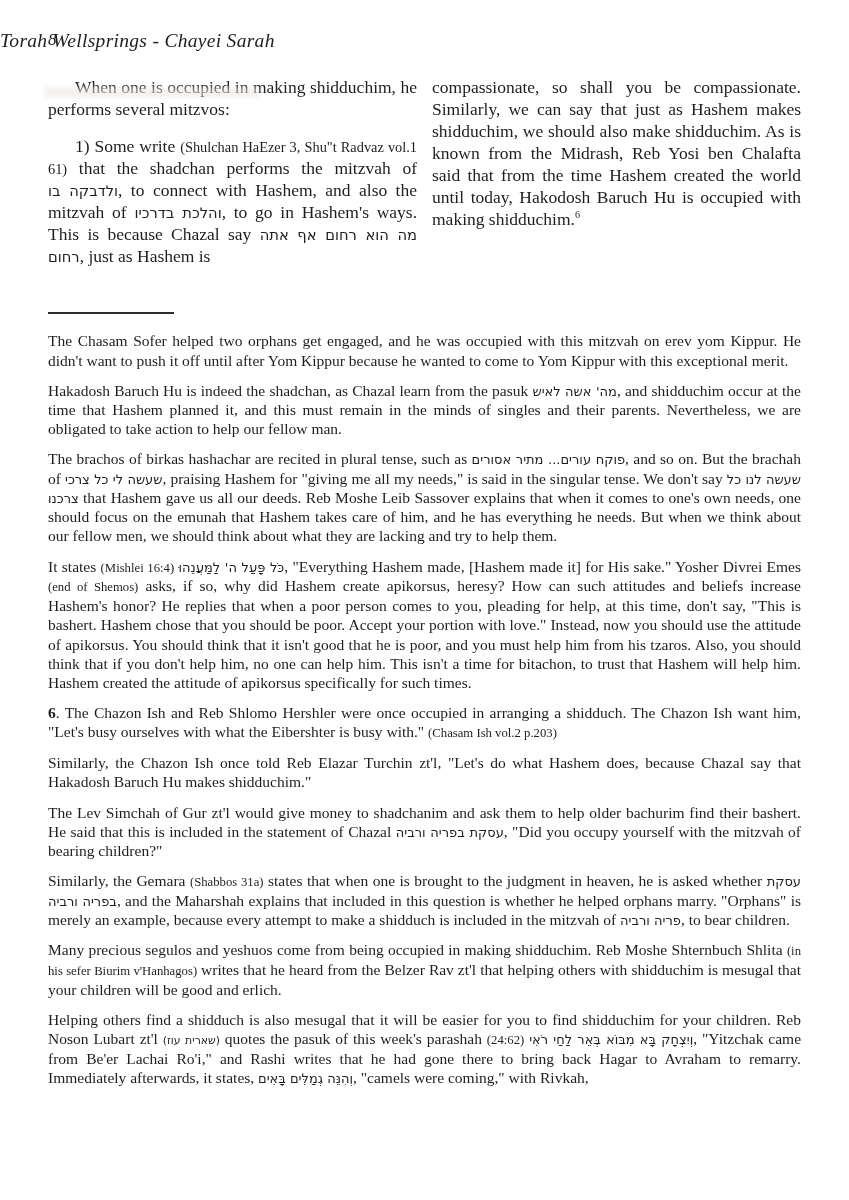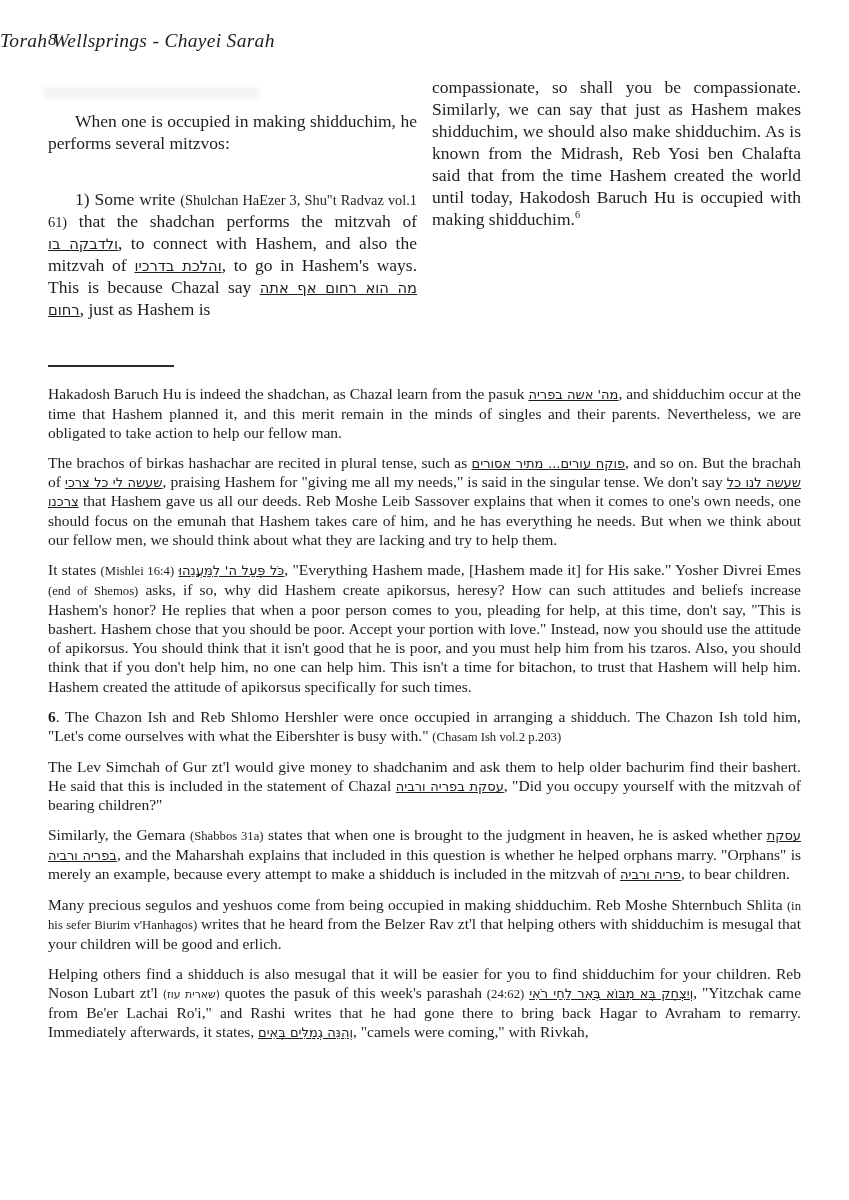--- a/index.html
+++ b/index.html
@@ -27,37 +27,37 @@
   }
   .main-cols{
     display:grid;grid-template-columns:1fr 1fr;column-gap:15px;
     padding:0 48px;margin-top:20px;
   }
   .col p{
     margin:0 0 15px 0;
     font-size:17.5px;line-height:1.26;
     text-align:justify;
   }
-  .col p.ind{text-indent:27px;margin-top:34px;}
+  .col p.ind{text-indent:27px;}
   .separator{
     margin:30px 0 0 48px;width:126px;
     border:none;border-top:2px solid #2c2c2c;
   }
   .footnotes{
     padding:0 48px;margin-top:17px;
   }
   .footnotes p{
     margin:0 0 11px 0;
     font-size:15.5px;line-height:1.24;
     text-align:justify;
   }
   .seg-i{}
   .seg-b{font-weight:bold;}
   .seg-sm{font-size:.82em;}
-  .seg-he{font-family:"DejaVu Sans",sans-serif;font-size:.84em;text-decoration:underline;}
+  .seg-he{font-family:"DejaVu Sans",sans-serif;font-size:.84em;}
   .seg-hesm{font-family:"DejaVu Sans",sans-serif;font-size:.70em;margin-top:16px;}
   sup{font-size:.58em;vertical-align:super;line-height:0;}
 </style>
 </head>
 <body>
 
 <div class="page">
 
   <div class="header">
     <span class="page-number">8</span>
@@ -72,23 +72,25 @@
       <p class="ind"><span>1) Some write </span><span class="seg-sm">(Shulchan HaEzer 3, Shu"t Radvaz vol.1 61)</span><span> that the shadchan performs the mitzvah of </span><span class="seg-he">ולדבקה בו</span><span>, to connect with Hashem, and also the mitzvah of </span><span class="seg-he">והלכת בדרכיו</span><span>, to go in Hashem's ways. This is because Chazal say </span><span class="seg-he">מה הוא רחום אף אתה רחום</span><span>, just as Hashem is</span></p>
     </div>
     <div class="col">
       <p><span>compassionate, so shall you be compassionate. Similarly, we can say that just as Hashem makes shidduchim, we should also make shidduchim. As is known from the Midrash, Reb Yosi ben Chalafta said that from the time Hashem created the world until today, Hakodosh Baruch Hu is occupied with making shidduchim.</span><sup>6</sup></p>
     </div>
   </div>
 
   <hr class="separator">
 
   <div class="footnotes">
-    <p><span>Hakadosh Baruch Hu is indeed the shadchan, as Chazal learn from the pasuk </span><span class="seg-he">מה' אשה בפריה</span><span>, and shidduchim occur at the time that Hashem planned it, and this merit remain in the minds of singles and their parents. Nevertheless, we are obligated to take action to help our fellow man.</span></p>
+    <p><span>The Chasam Sofer helped two orphans get engaged, and he was occupied with this mitzvah on erev yom Kippur. He didn't want to push it off until after Yom Kippur because he wanted to come to Yom Kippur with this exceptional merit.</span></p>
+    <p><span>Hakadosh Baruch Hu is indeed the shadchan, as Chazal learn from the pasuk </span><span class="seg-he">מה' אשה לאיש</span><span>, and shidduchim occur at the time that Hashem planned it, and this must remain in the minds of singles and their parents. Nevertheless, we are obligated to take action to help our fellow man.</span></p>
     <p><span>The brachos of birkas hashachar are recited in plural tense, such as </span><span class="seg-he">פוקח עורים... מתיר אסורים</span><span>, and so on. But the brachah of </span><span class="seg-he">שעשה לי כל צרכי</span><span>, praising Hashem for "giving me all my needs," is said in the singular tense. We don't say </span><span class="seg-he">שעשה לנו כל צרכנו</span><span> that Hashem gave </span><span class="seg-i">us</span><span> all </span><span class="seg-i">our</span><span> deeds. Reb Moshe Leib Sassover explains that when it comes to one's own needs, one should focus on the emunah that Hashem takes care of him, and he has everything he needs. But when we think about our fellow men, we should think about what they are lacking and try to help them.</span></p>
     <p><span>It states </span><span class="seg-sm">(Mishlei 16:4)</span><span> </span><span class="seg-he">כֹּל פָּעַל ה' לַמַּעֲנֵהוּ</span><span>, "Everything Hashem made, [Hashem made it] for His sake." Yosher Divrei Emes </span><span class="seg-sm">(end of Shemos)</span><span> asks, if so, why did Hashem create </span><span class="seg-i">apikorsus</span><span>, heresy? How can such attitudes and beliefs increase Hashem's honor? He replies that when a poor person comes to you, pleading for help, at this time, don't say, "This is </span><span class="seg-i">bashert</span><span>. Hashem chose that you should be poor. Accept your portion with love." Instead, now you should use the attitude of </span><span class="seg-i">apikorsus</span><span>. You should think that it isn't good that he is poor, and you must help him from his tzaros. Also, you should think that if you don't help him, no one can help him. This isn't a time for bitachon, to trust that Hashem will help him. Hashem created the attitude of </span><span class="seg-i">apikorsus</span><span> specifically for such times.</span></p>
-    <p><span class="seg-b">6</span><span>. The Chazon Ish and Reb Shlomo Hershler were once occupied in arranging a shidduch. The Chazon Ish told him, "Let's come ourselves with what the Eibershter is busy with." </span><span class="seg-sm">(Chasam Ish vol.2 p.203)</span></p>
+    <p><span class="seg-b">6</span><span>. The Chazon Ish and Reb Shlomo Hershler were once occupied in arranging a shidduch. The Chazon Ish want him, "Let's busy ourselves with what the Eibershter is busy with." </span><span class="seg-sm">(Chasam Ish vol.2 p.203)</span></p>
+    <p><span>Similarly, the Chazon Ish once told Reb Elazar Turchin zt'l, "Let's do what Hashem does, because Chazal say that Hakadosh Baruch Hu makes shidduchim."</span></p>
     <p><span>The Lev Simchah of Gur zt'l would give money to shadchanim and ask them to help older bachurim find their bashert. He said that this is included in the statement of Chazal </span><span class="seg-he">עסקת בפריה ורביה</span><span>, "Did you occupy yourself with the mitzvah of bearing children?"</span></p>
     <p><span>Similarly, the Gemara </span><span class="seg-sm">(Shabbos 31a)</span><span> states that when one is brought to the judgment in heaven, he is asked whether </span><span class="seg-he">עסקת בפריה ורביה</span><span>, and the Maharshah explains that included in this question is whether he helped orphans marry. "Orphans" is merely an example, because every attempt to make a shidduch is included in the mitzvah of </span><span class="seg-he">פריה ורביה</span><span>, to bear children.</span></p>
     <p><span>Many precious segulos and yeshuos come from being occupied in making shidduchim. Reb Moshe Shternbuch Shlita </span><span class="seg-sm">(in his sefer Biurim v'Hanhagos)</span><span> writes that he heard from the Belzer Rav zt'l that helping others with shidduchim is mesugal that your children will be good and erlich.</span></p>
     <p><span>Helping others find a shidduch is also mesugal that it will be easier for you to find shidduchim for your children. Reb Noson Lubart zt'l </span><span class="seg-hesm">(שארית עוז)</span><span> quotes the pasuk of this week's parashah </span><span class="seg-sm">(24:62)</span><span> </span><span class="seg-he">וְיִצְחָק בָּא מִבּוֹא בְּאֵר לַחַי רֹאִי</span><span>, "Yitzchak came from Be'er Lachai Ro'i," and Rashi writes that he had gone there to bring back Hagar to Avraham to remarry. Immediately afterwards, it states, </span><span class="seg-he">וְהִנֵּה גְמַלִּים בָּאִים</span><span>, "camels were coming," with Rivkah,</span></p>
   </div>
 
 </div>
 
 </body></html>

